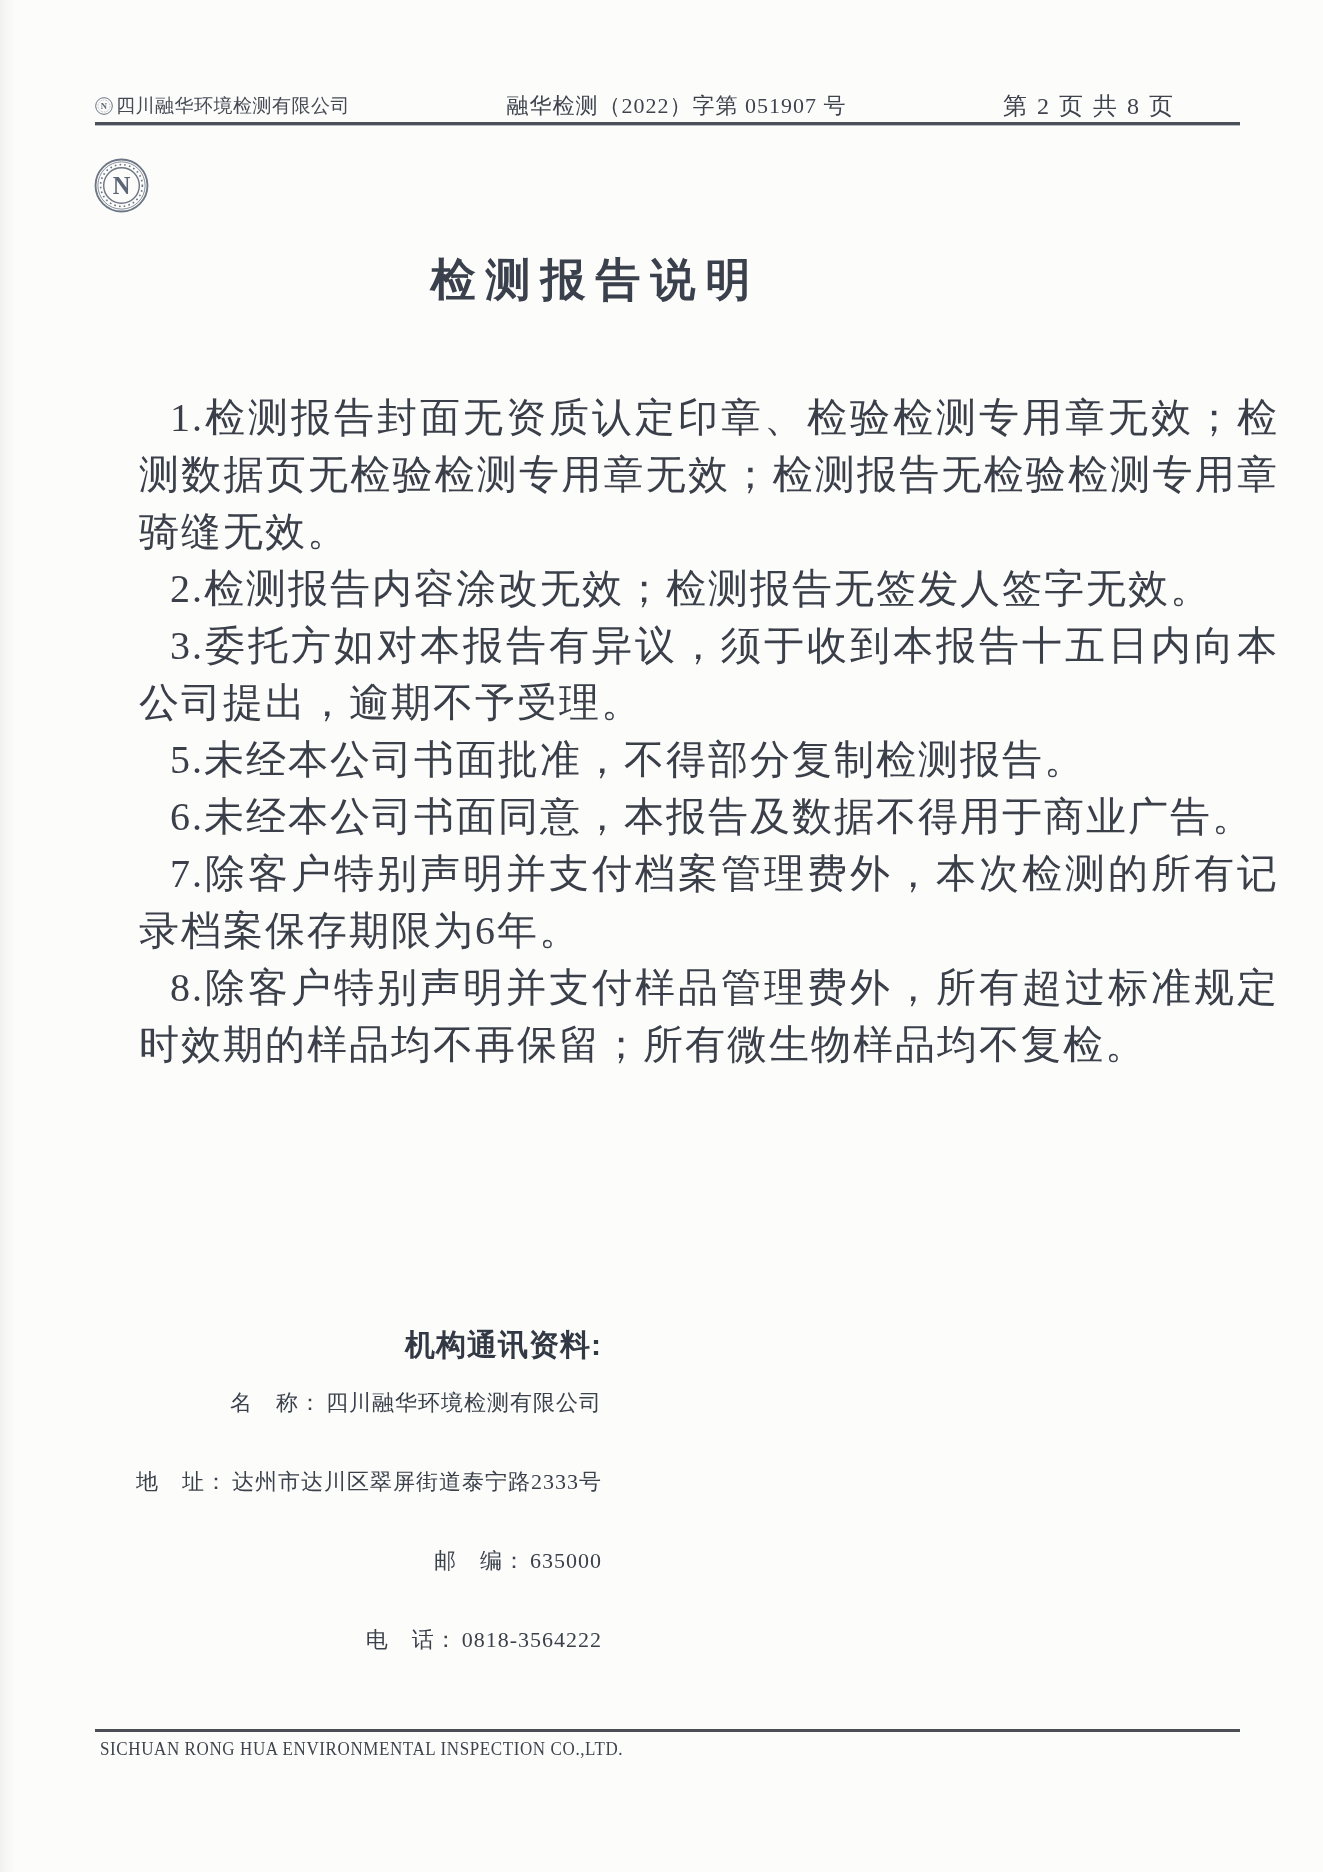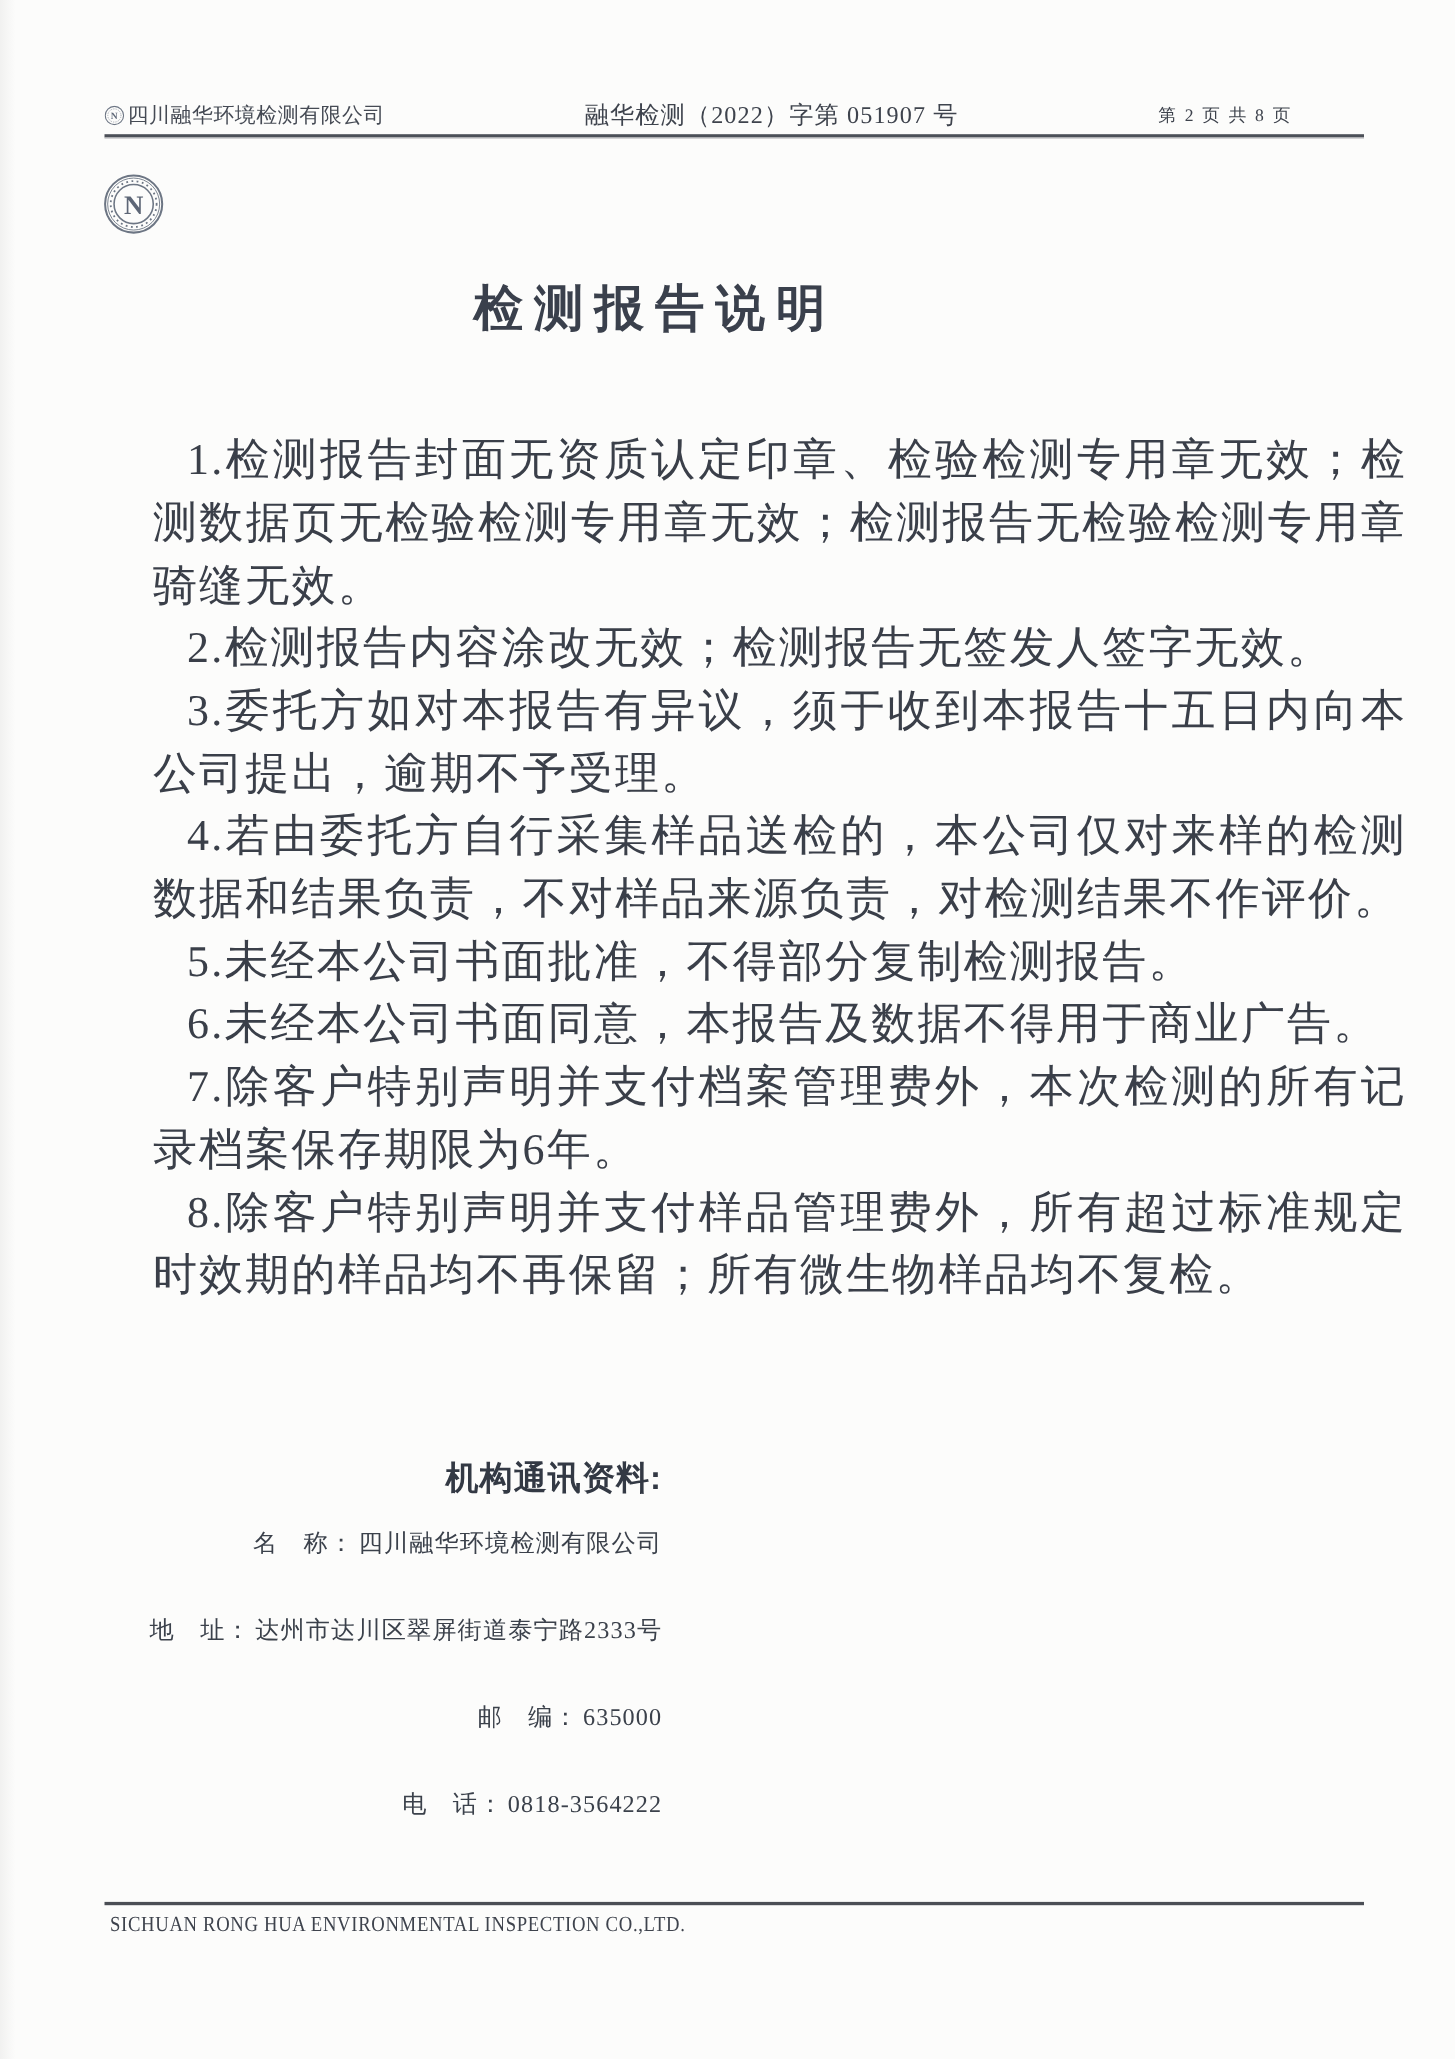--- a/index.html
+++ b/index.html
@@ -18,21 +18,21 @@
   
   .hdr {
     position:absolute; left:95px; top:90px; width:1080px;
     display:flex; justify-content:space-between; align-items:center;
   }
   .hdr-left { display:flex; align-items:center; gap:3px;
     font-family:"Liberation Sans","DejaVu Sans",sans-serif;
     font-size:19px; color:#454a54; letter-spacing:.5px; }
   .logo-sm { width:18px; height:18px; display:inline-block; flex:0 0 auto; }
   .hdr-center { font-size:22px; color:#3e434d; letter-spacing:1px; }
-  .hdr-right  { font-size:16px; color:#3e434d; letter-spacing:2px; }
+  .hdr-right  { font-size:24px; color:#3e434d; letter-spacing:2px; }
   .hdr-rule {
     position:absolute; left:95px; top:122px; width:1145px; height:4px;
     border-top:3px solid #4c5058; border-bottom:1px solid #b9babd;
   }
 
   
   .brand { position:absolute; left:94px; top:158px; display:flex; gap:13px; align-items:flex-start; }
   .brand-logo { width:55px; height:55px; flex:0 0 auto; }
   .brand-cn {
     font-family:"Liberation Sans","DejaVu Sans",sans-serif;
@@ -116,21 +116,20 @@
       </svg>
     </span>
   </div>
 
   <h1 class="title">检测报告说明</h1>
 
   <main class="notes">
     <p>1.检测报告封面无资质认定印章、检验检测专用章无效；检测数据页无检验检测专用章无效；检测报告无检验检测专用章骑缝无效。</p>
     <p>2.检测报告内容涂改无效；检测报告无签发人签字无效。</p>
     <p>3.委托方如对本报告有异议，须于收到本报告十五日内向本公司提出，逾期不予受理。</p>
-    <p>4.若由委托方自行采集样品送检的，本公司仅对来样的检测数据和结果负责，不对样品来源负责，对检测结果不作评价。</p>
     <p>5.未经本公司书面批准，不得部分复制检测报告。</p>
     <p>6.未经本公司书面同意，本报告及数据不得用于商业广告。</p>
     <p>7.除客户特别声明并支付档案管理费外，本次检测的所有记录档案保存期限为6年。</p>
     <p>8.除客户特别声明并支付样品管理费外，所有超过标准规定时效期的样品均不再保留；所有微生物样品均不复检。</p>
   </main>
 
   <section class="contact">
     <h3 class="contact-heading">机构通讯资料:</h3>
     <div class="contact-row first">
       <span class="ct-label">名　称：</span><span>四川融华环境检测有限公司</span>

